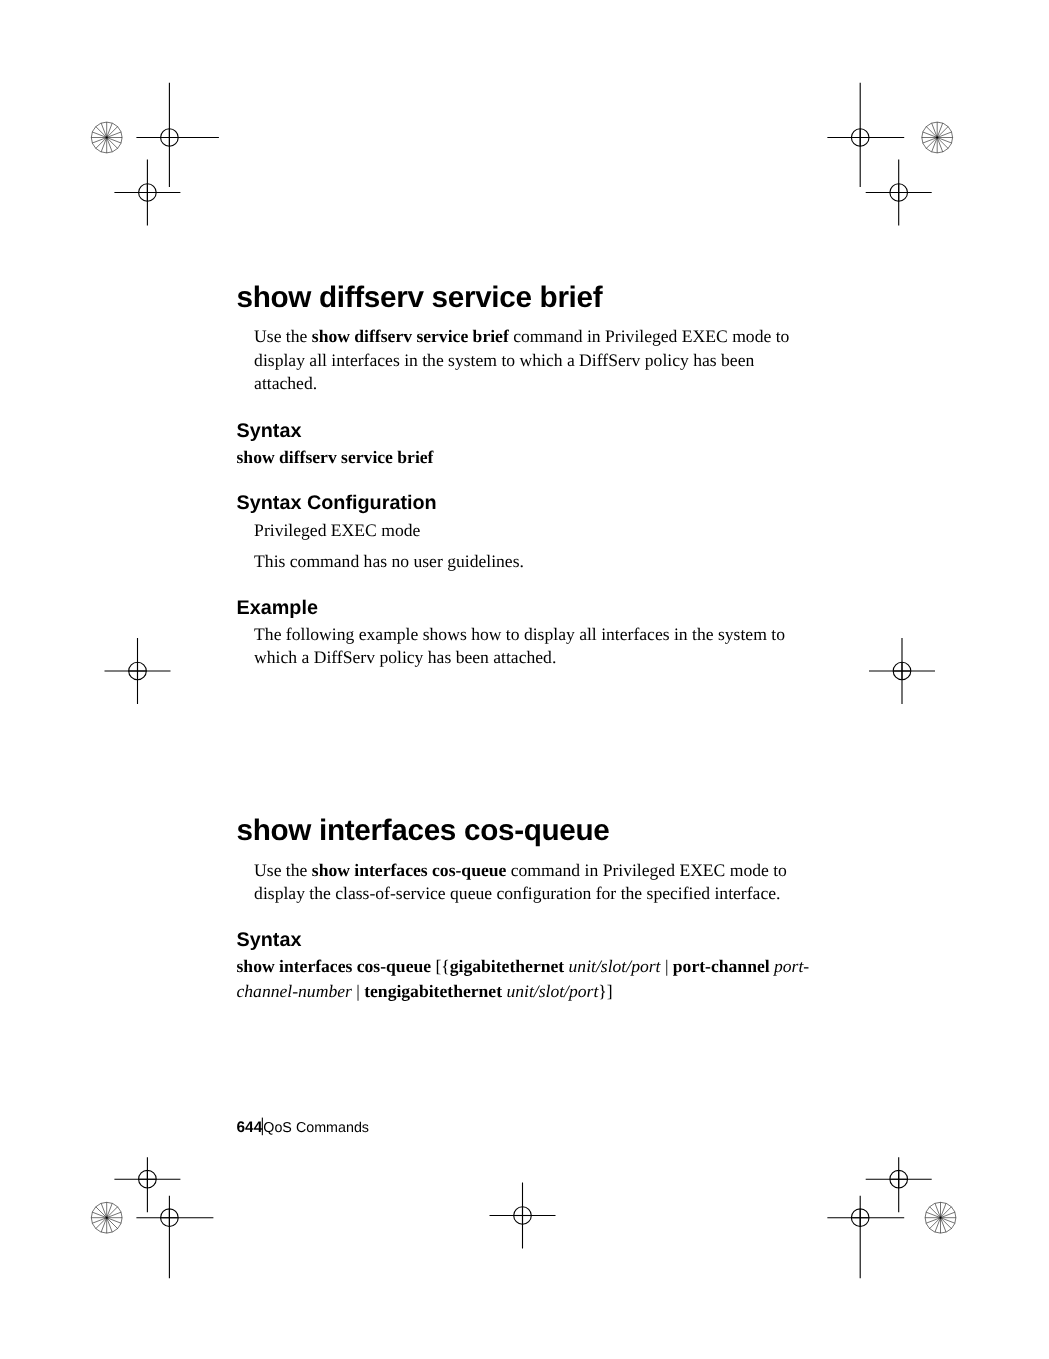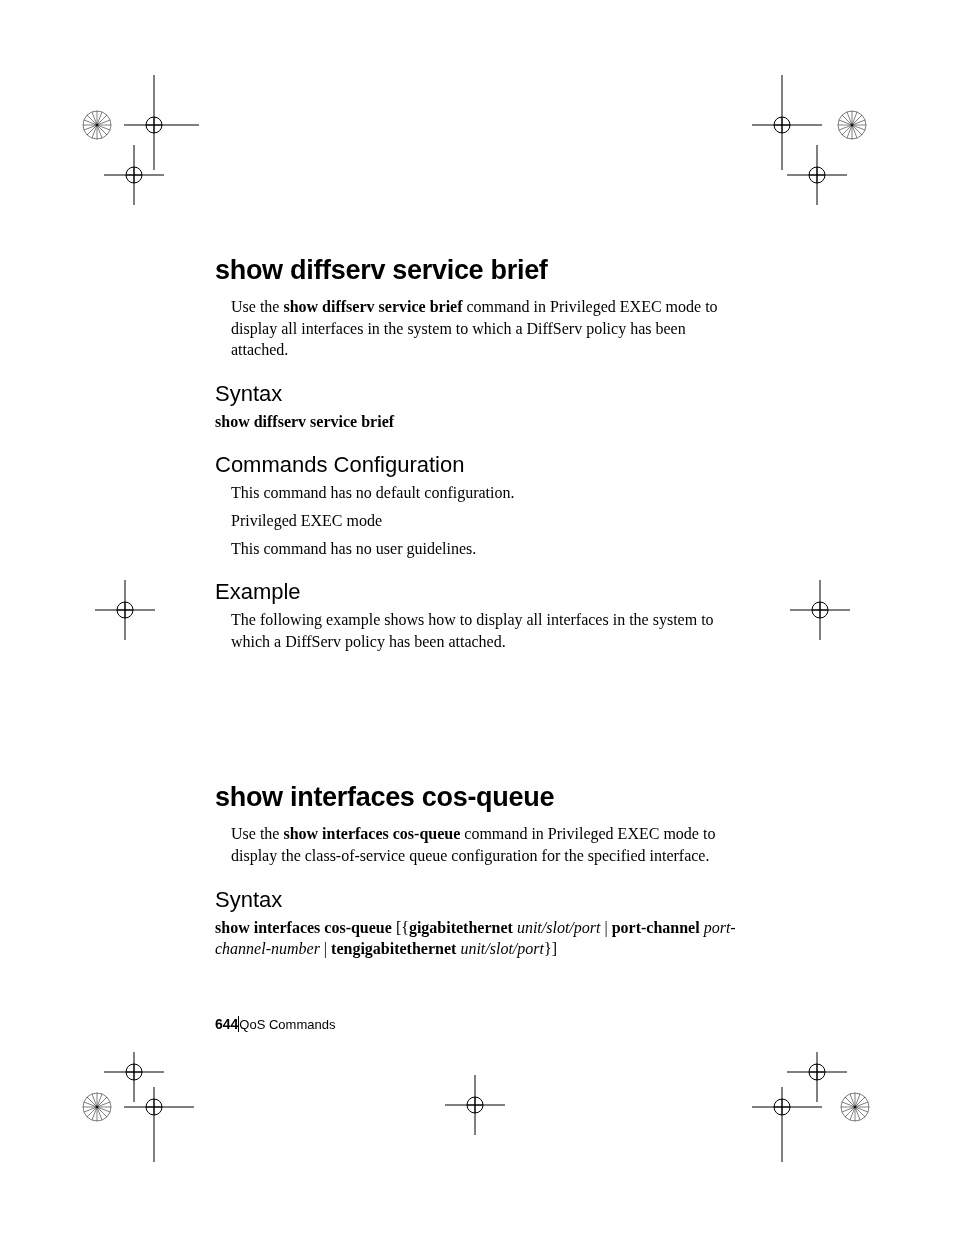--- a/index.html
+++ b/index.html
@@ -26,22 +26,22 @@
   }
   h1 {
     font-family: 'Helvetica Neue', Arial, sans-serif;
     font-weight: 700;
     font-size: 27px;
     margin: 0 0 10px 0;
     letter-spacing: -0.3px;
   }
   h2 {
     font-family: 'Helvetica Neue', Arial, sans-serif;
-    font-weight: 400;
-    font-size: 22px;
+    font-weight: 700;
+    font-size: 18px;
     margin: 20px 0 4px 0;
   }
   p {
     font-size: 16px;
     line-height: 1.35;
     margin: 0 0 6px 16px;
   }
   .cmdline {
     font-family: Georgia, 'Times New Roman', serif;
     font-size: 16px;
@@ -245,22 +245,21 @@
   <div class="content">
 
     <h1>show diffserv service brief</h1>
     <p>
       <span>Use the </span><span class="bold">show diffserv service brief</span><span> command in Privileged EXEC mode to display all interfaces in the system to which a DiffServ policy has been attached.</span>
     </p>
 
     <h2>Syntax</h2>
     <p class="cmdline bold">show diffserv service brief</p>
 
-    <h2>Commands Configuration</h2>
-    <p>This command has no default configuration.</p>
+    <h2>Syntax Configuration</h2>
 
     <p>Privileged EXEC mode</p>
 
     <p>This command has no user guidelines.</p>
 
     <h2>Example</h2>
     <p>The following example shows how to display all interfaces in the system to which a DiffServ policy has been attached.</p>
 
     <div class="section2">
       <h1>show interfaces cos-queue</h1>

